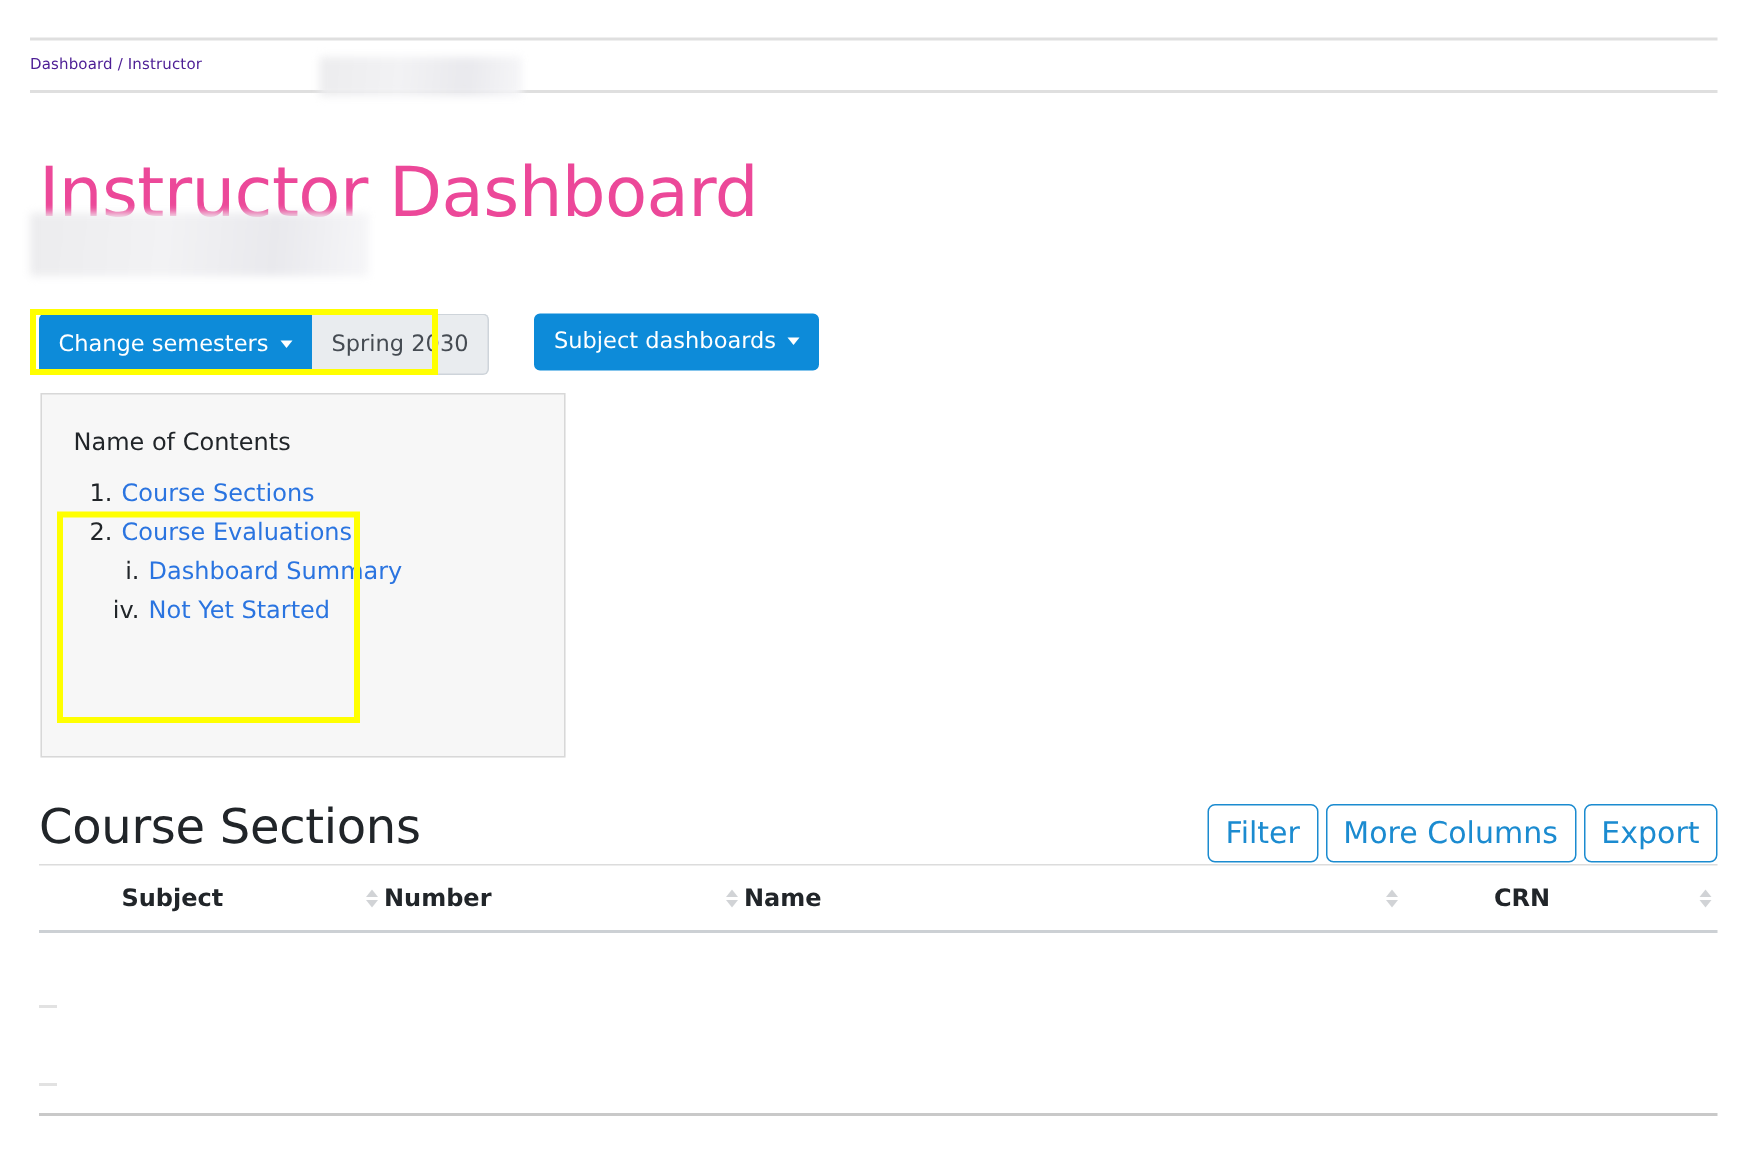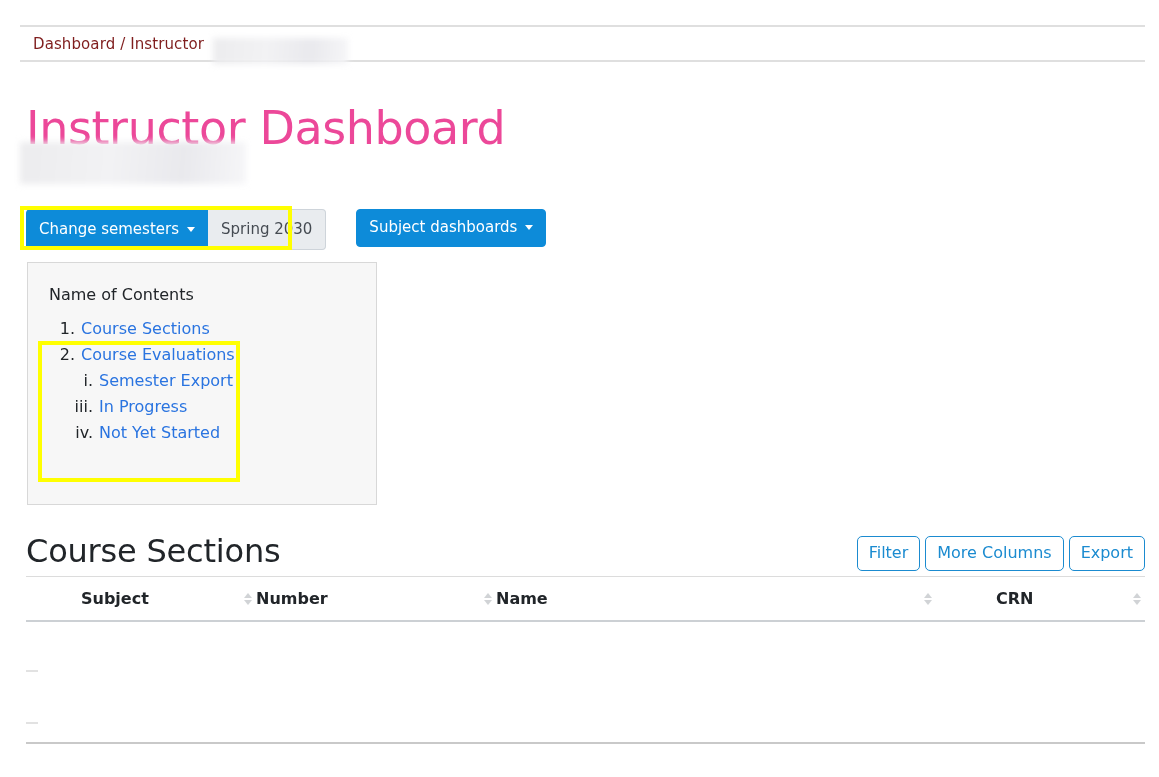--- a/index.html
+++ b/index.html
@@ -16,23 +16,22 @@
   
   .breadcrumb-bar {
     position: absolute;
     left: 20px; top: 25px;
     width: 1125px; height: 37px;
     border-top: 2px solid #dfdfdf;
     border-bottom: 2px solid #dfdfdf;
     display: flex; align-items: center;
   }
   .breadcrumb-text {
-    font-size: 15px;
-    color: #7f1d1d;
-    margin-left: 13px;
+    font-size: 10px;
+    color: #4c1d95;
     letter-spacing: .1px;
   }
   .redact {
     background: linear-gradient(95deg,#ececee 0%,#f2f2f4 40%,#e9e9ed 72%,#f6f6f8 100%);
     filter: blur(3px);
     border-radius: 1px;
   }
   .redact-crumb {
     position: absolute;
     left: 213px; top: 38px;
@@ -168,21 +167,21 @@
   .section-actions {
     position: absolute;
     right: 0; top: 1px;
     display: flex; gap: 5px;
   }
   .btn-outline {
     background: #ffffff;
     color: #1b8bd0;
     border: 1px solid #1b8bd0;
     border-radius: 5px;
-    font-size: 16px;
+    font-size: 20px;
     padding: 8px 11px 9px 11px;
     line-height: 1;
   }
 
   
   .tbl {
     position: absolute;
     left: 26px; top: 577px;
     width: 1119px;
   }
@@ -288,25 +287,21 @@
       <li class="toc-item">
         <span class="toc-marker">1.</span>
         <a class="toc-link">Course Sections</a>
       </li>
       <li class="toc-item">
         <span class="toc-marker">2.</span>
         <a class="toc-link">Course Evaluations</a>
       </li>
       <li class="toc-item">
         <span class="toc-marker sub">i.</span>
-        <a class="toc-link">Semester Export</a>
-      </li>
-      <li class="toc-item">
-        <span class="toc-marker sub">iii.</span>
-        <a class="toc-link">In Progress</a>
+        <a class="toc-link">Dashboard Summary</a>
       </li>
       <li class="toc-item">
         <span class="toc-marker sub">iv.</span>
         <a class="toc-link">Not Yet Started</a>
       </li>
     </ol>
   </div>
 
   <div class="hl hl-toc"></div>
 

